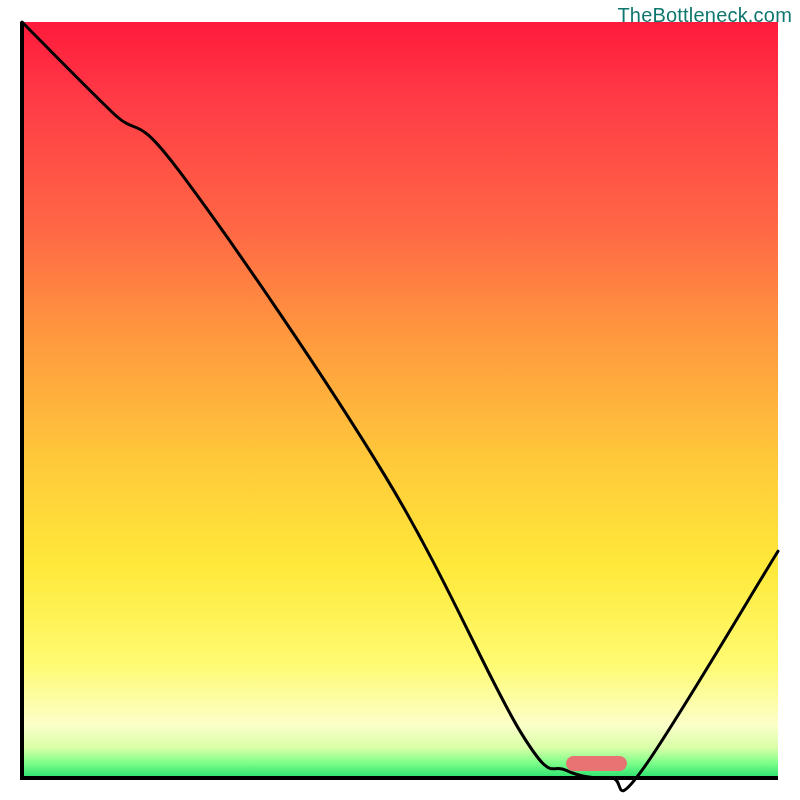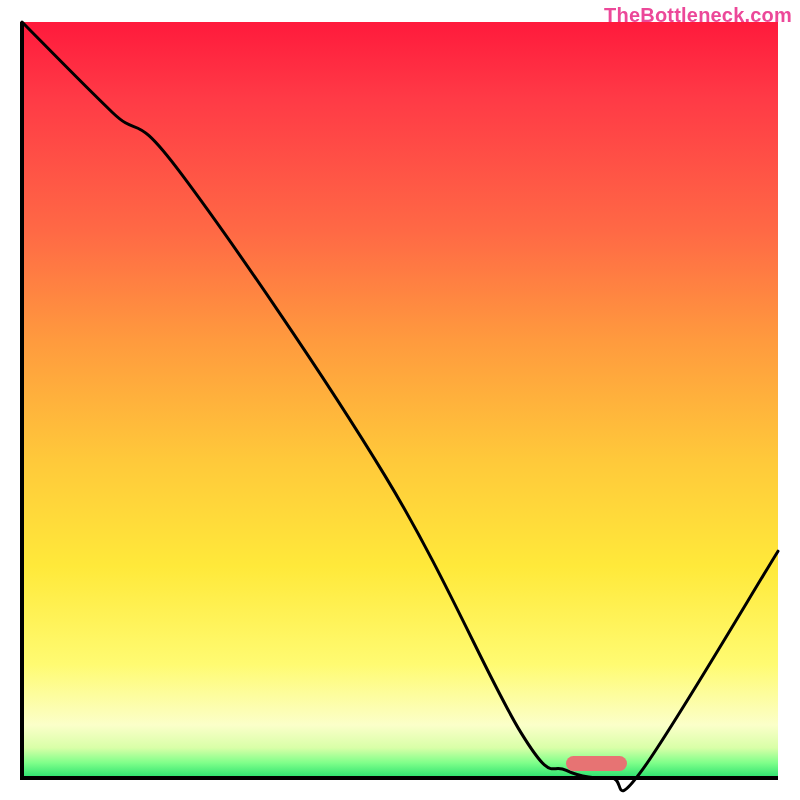--- a/index.html
+++ b/index.html
@@ -77,23 +77,23 @@
   .marker {
     position: absolute;
     background: #e77373;
     border-radius: 8px;
     height: 15px;
   }
   .watermark {
     position: absolute;
     top: 4px;
     right: 8px;
-    color: #ec4899;
+    color: #0f766e;
     font-size: 20px;
-    font-weight: 700;
+    font-weight: 400;
     letter-spacing: 0.2px;
   }
 </style>
 </head>
 <body>
 
 <div class="chart-wrap">
 
   <div class="watermark">TheBottleneck.com</div>
 

